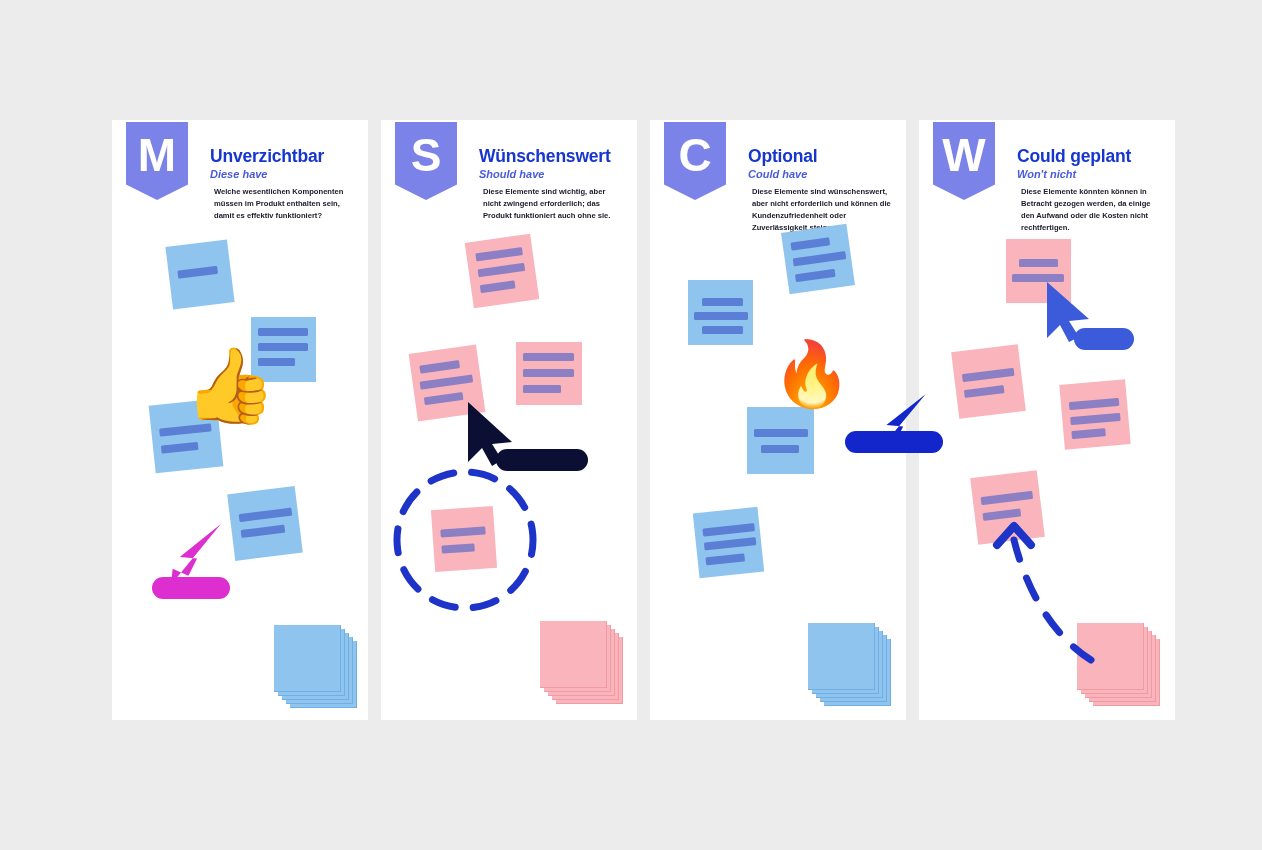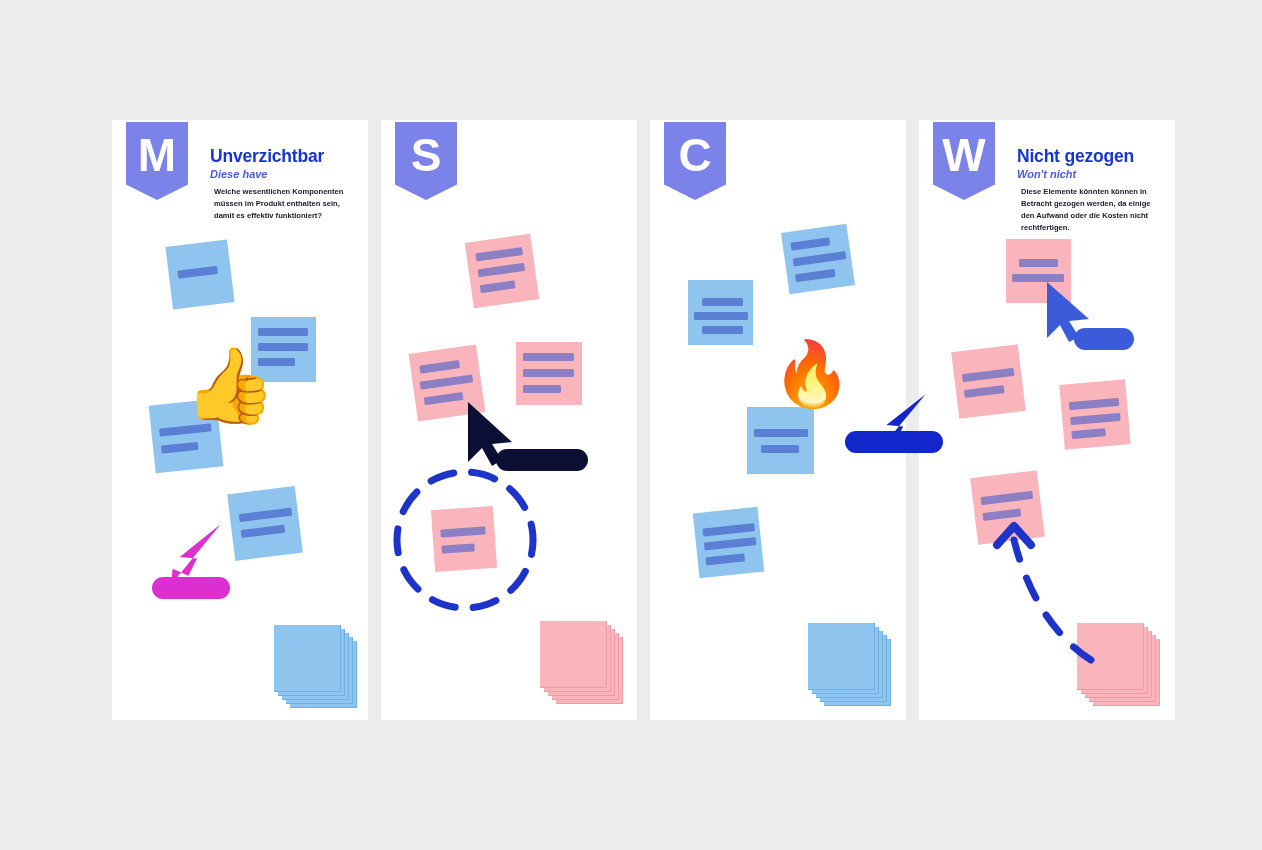--- a/index.html
+++ b/index.html
@@ -162,20 +162,25 @@
       <div class="cursor-tag" style="left:0px;top:47px;width:78px;background:#dd2fd0;"></div>
       <svg width="70" height="70" viewBox="0 0 70 70">
         <path d="M97 0 L40 46 L64 48 L52 72 L30 62 L28 84 Z" transform="translate(-1,-6) scale(0.72) rotate(0)" fill="#dd2fd0"></path>
       </svg>
     </div>
   </div>
 
   <div class="column">
     <div class="col-header">
       <div class="badge">S</div>
+      <div class="head-text">
+        <p class="col-title">Wünschenswert</p>
+        <p class="col-sub">Should have</p>
+        <p class="col-desc">Diese Elemente sind wichtig, aber nicht zwingend erforderlich; das Produkt funktioniert auch ohne sie.</p>
+      </div>
     </div>
 
     <div class="note note-pink" style="left:88px;top:118px;width:66px;height:66px;transform:rotate(-8deg);">
       <div class="bar" style="left:9px;top:12px;width:47px;"></div>
       <div class="bar" style="left:9px;top:28px;width:47px;"></div>
       <div class="bar" style="left:9px;top:44px;width:35px;"></div>
     </div>
 
     <div class="note note-pink" style="left:32px;top:229px;width:68px;height:68px;transform:rotate(-8deg);">
       <div class="bar" style="left:9px;top:13px;width:40px;"></div>
@@ -210,20 +215,25 @@
       <div class="cursor-tag" style="left:32px;top:47px;width:92px;background:#0b0f33;"></div>
       <svg width="60" height="66" viewBox="0 0 60 66">
         <path d="M4 0 L4 60 L18 46 L28 64 L38 58 L28 42 L48 40 Z" fill="#0b0f33"></path>
       </svg>
     </div>
   </div>
 
   <div class="column">
     <div class="col-header">
       <div class="badge">C</div>
+      <div class="head-text">
+        <p class="col-title">Optional</p>
+        <p class="col-sub">Could have</p>
+        <p class="col-desc">Diese Elemente sind wünschenswert, aber nicht erforderlich und können die Kundenzufriedenheit oder Zuverlässigkeit steigern.</p>
+      </div>
     </div>
 
     <div class="note note-blue" style="left:135px;top:108px;width:66px;height:62px;transform:rotate(-8deg);">
       <div class="bar" style="left:8px;top:11px;width:39px;"></div>
       <div class="bar" style="left:8px;top:27px;width:53px;"></div>
       <div class="bar" style="left:8px;top:43px;width:40px;"></div>
     </div>
 
     <div class="note note-blue" style="left:38px;top:160px;width:65px;height:65px;">
       <div class="bar" style="left:14px;top:18px;width:41px;"></div>
@@ -250,21 +260,21 @@
       <div class="sheet" style="left:0;top:0;"></div>
     </div>
 
     <span class="emoji" style="left:122px;top:222px;font-size:64px;">🔥</span>
   </div>
 
   <div class="column">
     <div class="col-header">
       <div class="badge">W</div>
       <div class="head-text">
-        <p class="col-title">Nicht gezogen</p>
+        <p class="col-title">Could geplant</p>
         <p class="col-sub">Won't nicht</p>
         <p class="col-desc">Diese Elemente könnten können in Betracht gezogen werden, da einige den Aufwand oder die Kosten nicht rechtfertigen.</p>
       </div>
     </div>
 
     <div class="note note-pink" style="left:87px;top:119px;width:65px;height:64px;">
       <div class="bar" style="left:13px;top:20px;width:39px;"></div>
       <div class="bar" style="left:6px;top:35px;width:52px;"></div>
     </div>
 

